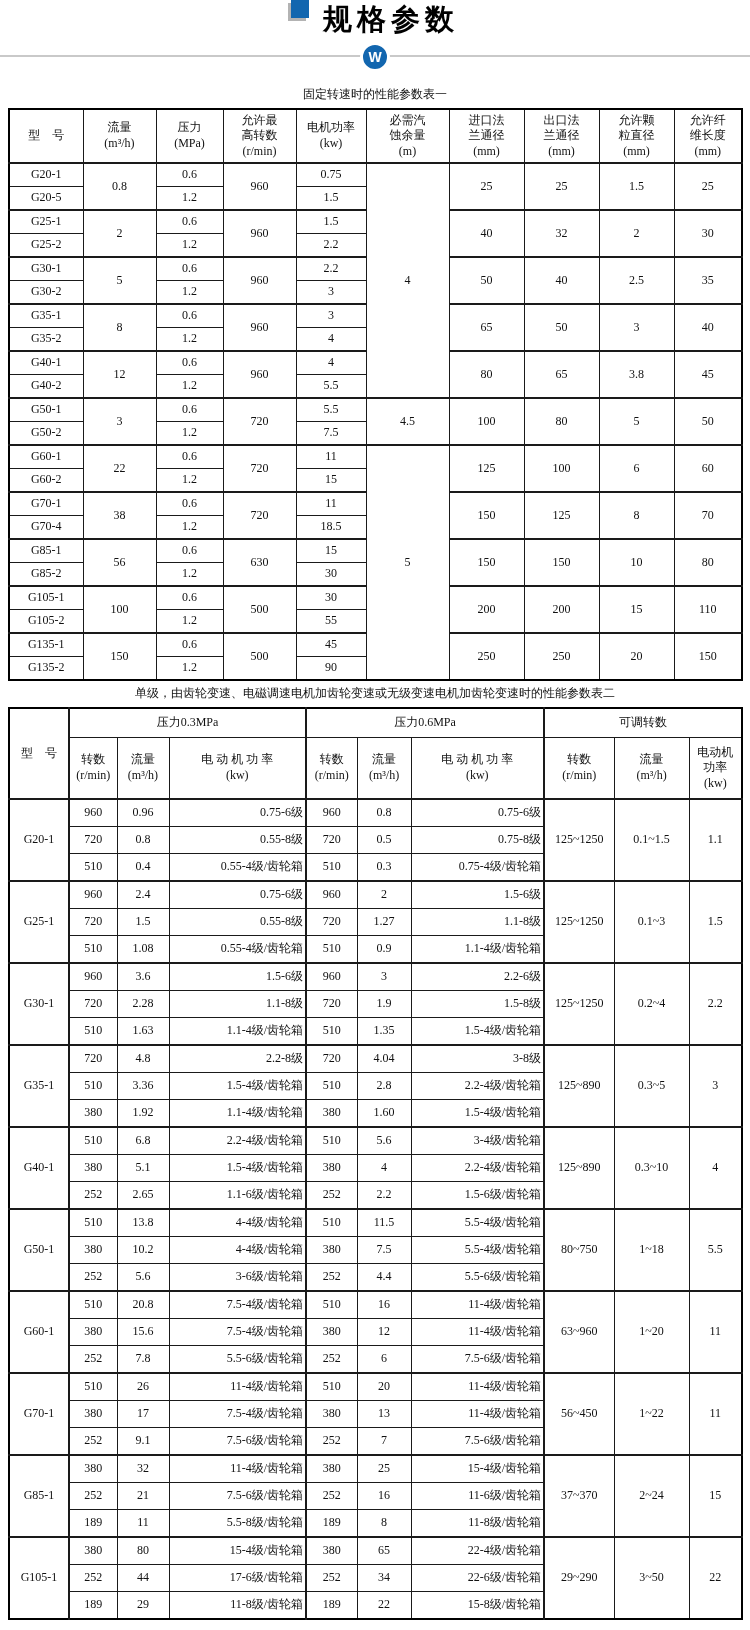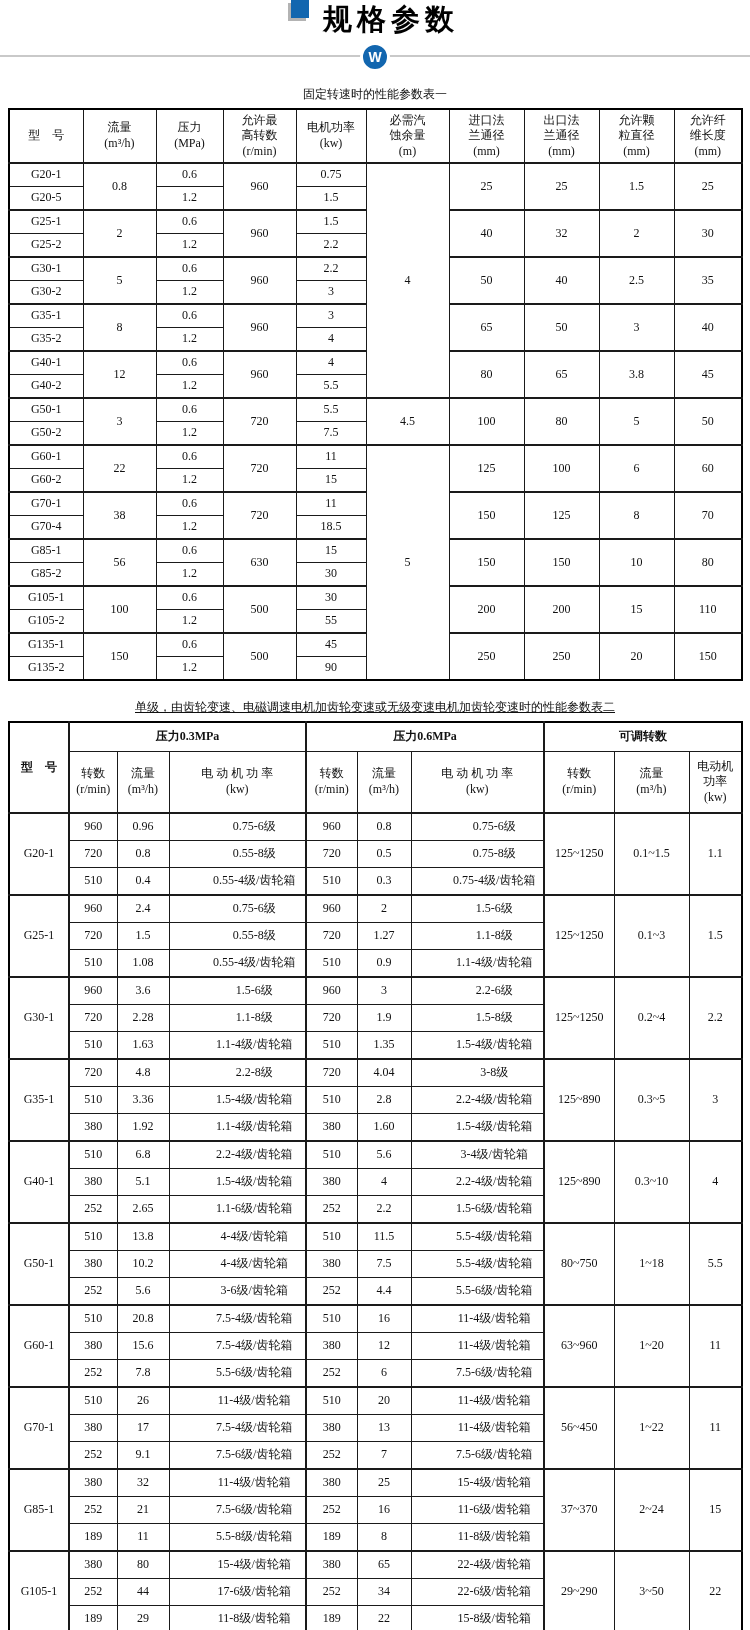--- a/index.html
+++ b/index.html
@@ -20,26 +20,26 @@
   .caption-row{display:flex;justify-content:center;align-items:flex-end;
                margin:14px 9px 5px 9px;font-size:12px;}
   
   table{border-collapse:collapse;table-layout:fixed;width:733px;margin:0 8px;
         text-align:center;border:2px solid #000;}
   th,td{border:1px solid #1a1a1a;font-size:12px;font-weight:normal;
         padding:1px 2px;overflow:hidden;line-height:1.3;}
   th{white-space:pre-line;}
   #table1 thead th{height:50px;border-bottom-width:2px;}
   #table1 td{height:20px;}
-  #table2 thead tr.top th{height:26px;font-weight:bold;}
+  #table2 thead tr.top th{height:26px;}
   #table2 thead tr.sub th{height:58px;border-bottom-width:2px;}
   #table2 td{height:24px;}
   tr.group-start td{border-top-width:2px;}
   .vsep{border-left-width:2px;}
-  td.pwr{text-align:center;padding-left:36px;}
+  td.pwr{text-align:right;padding-left:36px;}
 </style>
 </head>
 <body>
 
 <div class="page-title">
   <span class="title-square"></span>
   <span class="title-text">规格参数</span>
 </div>
 
 <div class="divider">
@@ -270,21 +270,21 @@
         <td rowspan="2">150</td>
       </tr>
       <tr>
         <td>G135-2</td>
         <td>1.2</td>
         <td>90</td>
       </tr>
     </tbody>
 </table>
 
-<div class="caption-row" style="margin-top:18px;text-decoration:underline;">
+<div class="caption-row" style="margin-top:4px;">
   <span>单级，由齿轮变速、电磁调速电机加齿轮变速或无级变速电机加齿轮变速时的性能参数</span>
   <span>表二</span>
 </div>
 
 <table id="table2">
   <colgroup>
     <col style="width:60px">
       <col style="width:48px">
       <col style="width:52px">
       <col style="width:137px">

